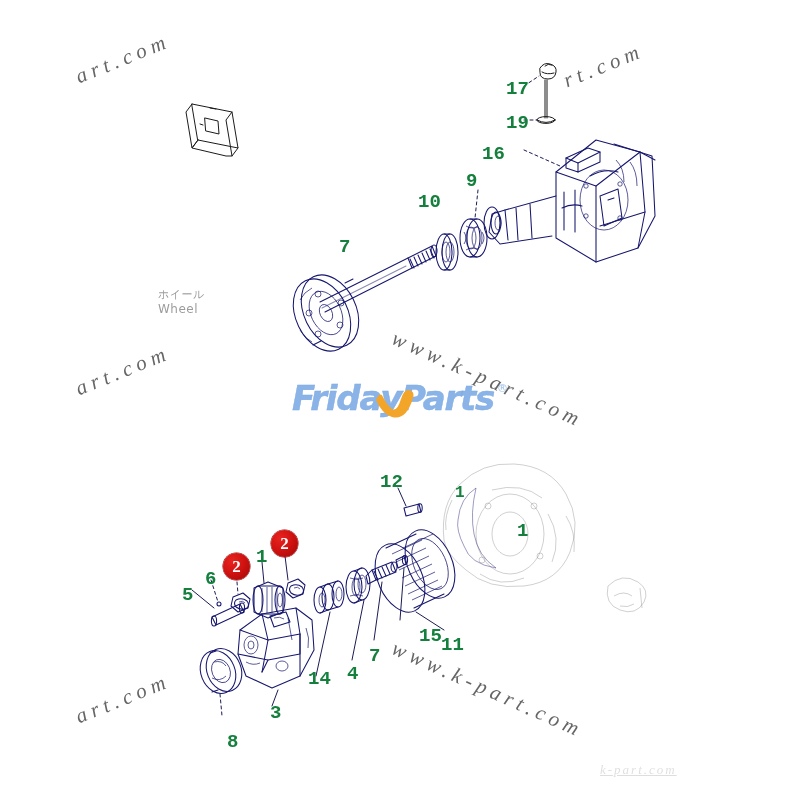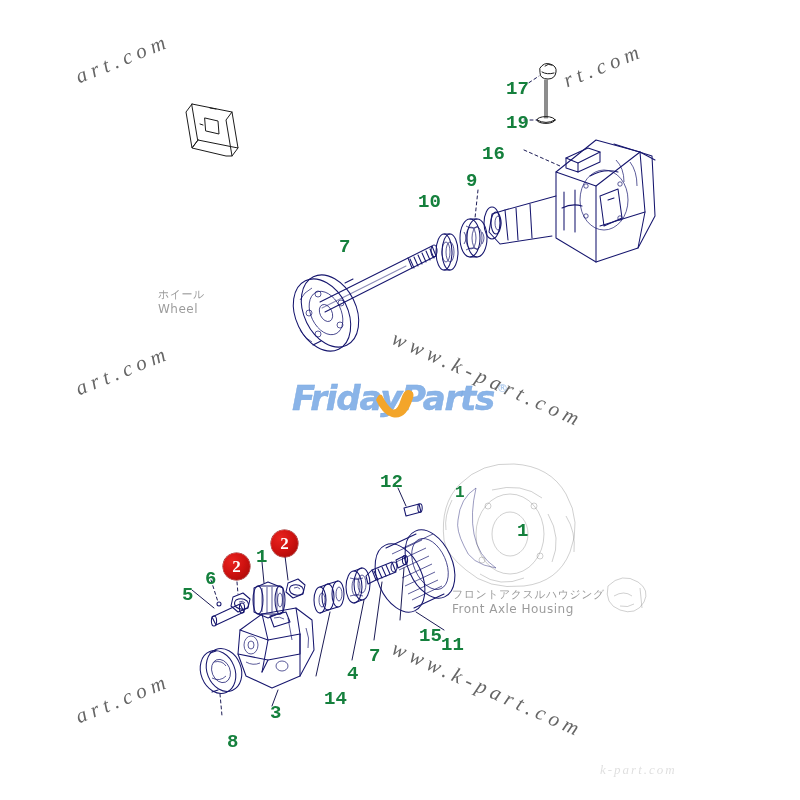--- a/index.html
+++ b/index.html
@@ -377,29 +377,25 @@
       <path class="lnvf" d="M640 588 L642 608"></path>
     </g>
   </svg>
 
   <div class="wm" style="left:72px; top:66px; transform:rotate(-22deg);">art.com</div>
   <div class="wm" style="left:560px; top:70px; transform:rotate(-22deg);">rt.com</div>
   <div class="wm" style="left:398px; top:326px; transform:rotate(24deg);">www.k-part.com</div>
   <div class="wm" style="left:72px; top:378px; transform:rotate(-22deg);">art.com</div>
   <div class="wm" style="left:398px; top:636px; transform:rotate(24deg);">www.k-part.com</div>
   <div class="wm" style="left:72px; top:706px; transform:rotate(-22deg);">art.com</div>
-  <div class="wm vfaint" style="left:600px; top:762px;">k-part.com</div>
+  <div class="wm vfaint" style="left:600px; top:762px;text-decoration:underline;">k-part.com</div>
 
   <div class="cap" style="left:158px; top:288px;">
     <span class="jp">ホイール</span>
     <span class="en">Wheel</span>
-  </div>
-  <div class="cap" style="left:452px; top:588px;">
-    <span class="jp">フロントアクスルハウジング</span>
-    <span class="en">Front Axle Housing</span>
   </div>
 
   <div class="lbl" style="left:506px; top:80px;">17</div>
   <div class="lbl" style="left:506px; top:114px;">19</div>
   <div class="lbl" style="left:482px; top:145px;">16</div>
   <div class="lbl" style="left:466px; top:172px;">9</div>
   <div class="lbl" style="left:418px; top:193px;">10</div>
   <div class="lbl" style="left:339px; top:238px;">7</div>
 
   <div class="lbl" style="left:380px; top:473px;text-align:center;">12</div>
@@ -407,21 +403,21 @@
   <div class="lbl" style="left:517px; top:522px;">1</div>
 
   <div class="lbl" style="left:256px; top:548px;">1</div>
   <div class="lbl" style="left:205px; top:570px;">6</div>
   <div class="lbl" style="left:182px; top:586px;">5</div>
 
   <div class="lbl" style="left:419px; top:627px;">15</div>
   <div class="lbl" style="left:441px; top:636px;">11</div>
   <div class="lbl" style="left:369px; top:647px;">7</div>
   <div class="lbl" style="left:347px; top:665px;">4</div>
-  <div class="lbl" style="left:308px; top:690px;margin-left:16px;">14</div>
+  <div class="lbl" style="left:308px; top:670px;">14</div>
   <div class="lbl" style="left:270px; top:704px;">3</div>
   <div class="lbl" style="left:227px; top:733px;">8</div>
 
   <div class="badge" style="left:223px; top:553px;">2</div>
   <div class="badge" style="left:271px; top:530px;">2</div>
 
   <div id="logo">
     <span class="lg-txt">FridayParts</span>
     <svg class="lg-check" viewBox="0 0 46 42">
       <path d="M6 20 q6 14 16 17 q14 4 21 -19 q2 -7 -4 -8 q-5 -1 -8 9 q-4 13 -9 10 q-5 -4 -9 -12 q-3 -6 -7 3 z" fill="#f3a52a"></path>

